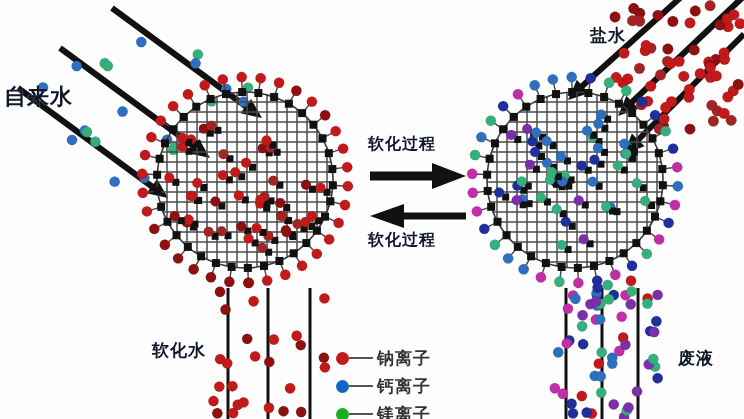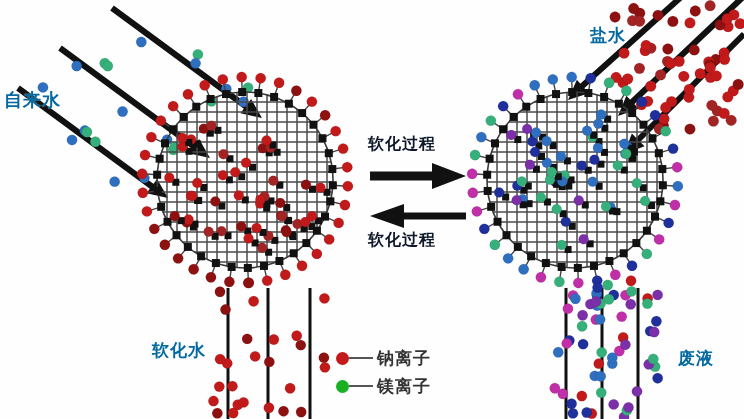--- a/index.html
+++ b/index.html
@@ -1,22 +1,22 @@
 <!DOCTYPE html>
 <html><head>
 <meta charset="utf-8">
 <style>
   html,body{margin:0;padding:0;background:#fff;}
   body{width:744px;height:419px;overflow:hidden;
        font-family:"DejaVu Sans","Liberation Sans",sans-serif;}
   #stage{position:relative;width:744px;height:419px;background:#fefefe;overflow:hidden;}
   svg#diagram{position:absolute;left:0;top:0;width:744px;height:419px;}
-  .lbl{position:absolute;color:#0369a1;font-weight:700;white-space:nowrap;
+  .lbl{position:absolute;color:#0f172a;font-weight:700;white-space:nowrap;
        letter-spacing:1px;text-shadow:0 0 1px rgba(255,255,255,.6);}
-  #lbl-tap{left:4px;top:88px;font-size:18px;}
+  #lbl-tap{left:4px;top:82px;font-size:22px;}
   #lbl-brine{left:590px;top:24px;font-size:17px;}
   #lbl-soft{left:114px;top:339px;font-size:17px;margin-left:38px;}
   #lbl-waste{left:678px;top:347px;font-size:17px;}
   .proc{position:absolute;color:#0f172a;font-weight:700;font-size:16px;letter-spacing:1px;}
   #lbl-soften{left:368px;top:134px;}
   #lbl-regen{left:368px;top:230px;}
   #legend{position:absolute;left:336px;top:316px;margin-top:28px;}
   .leg-row{display:flex;align-items:center;height:28px;}
   .leg-dot{width:13px;height:13px;border-radius:50%;flex:0 0 auto;}
   .leg-line{width:24px;height:2px;background:#555;}
@@ -721,18 +721,23 @@
   <div class="proc" id="lbl-soften">软化过程</div>
   <div class="proc" id="lbl-regen">软化过程</div>
 
   <div id="legend">
       <div class="leg-row">
         <span class="leg-dot" style="background: rgb(194, 26, 26);"></span>
         <span class="leg-line"></span>
         <span class="leg-txt">钠离子</span>
       </div>
       <div class="leg-row">
+        <span class="leg-dot" style="background: rgb(21, 101, 200);"></span>
+        <span class="leg-line"></span>
+        <span class="leg-txt">钙离子</span>
+      </div>
+      <div class="leg-row">
         <span class="leg-dot" style="background: rgb(24, 176, 32);"></span>
         <span class="leg-line"></span>
         <span class="leg-txt">镁离子</span>
       </div>
     </div>
 </div>
 
 </body></html>

